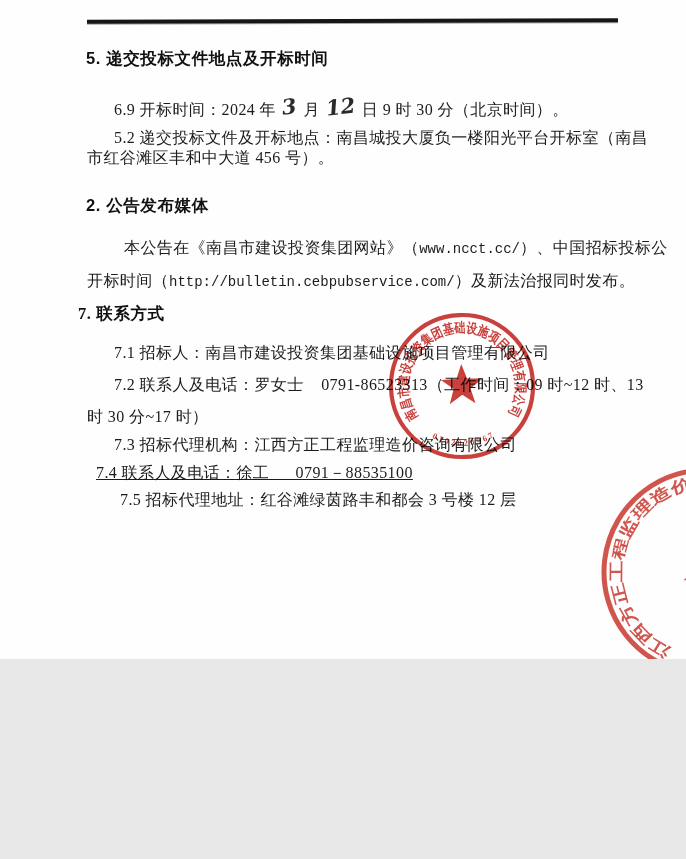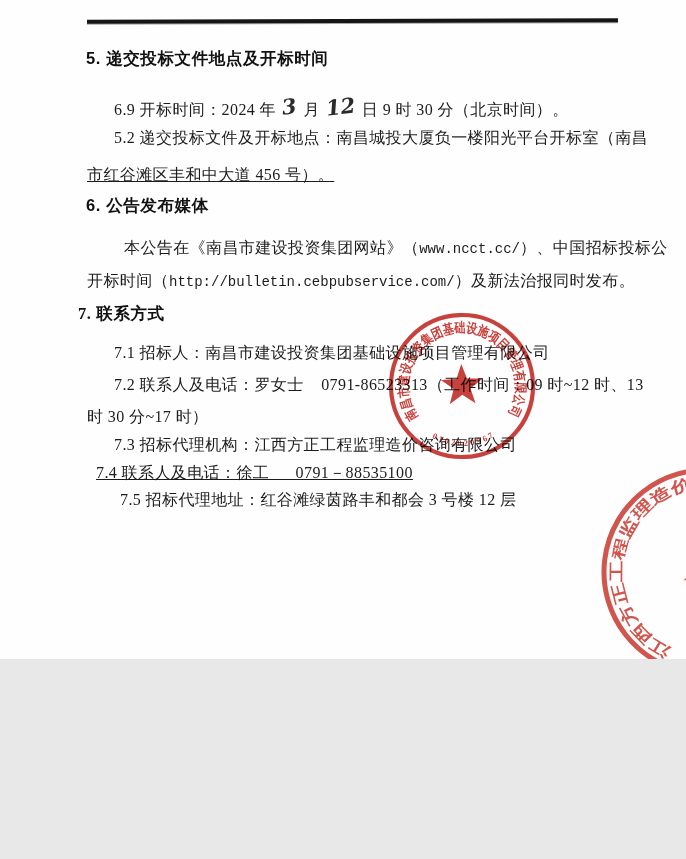--- a/index.html
+++ b/index.html
@@ -51,23 +51,23 @@
 </head>
 <body>
 
 <div class="page">
 
   <div class="rule"></div>
 
   <div class="h" style="left:86px;top:48px;">5. 递交投标文件地点及开标时间</div>
   <div class="line" style="left:114px;top:95px;"><span>6.9 开标时间：2024 年 </span><span class="hand">3</span><span> 月 </span><span class="hand">12</span><span> 日 9 时 30 分（北京时间）。</span></div>
   <div class="line" style="left:114px;top:128px;">5.2 递交投标文件及开标地点：南昌城投大厦负一楼阳光平台开标室（南昌</div>
-  <div class="line" style="left:87px;top:165px;text-decoration:underline;">市红谷滩区丰和中大道 456 号）。</div>
+  <div class="line" style="left:87px;top:148px;">市红谷滩区丰和中大道 456 号）。</div>
 
-  <div class="h" style="left:86px;top:195px;">6. 公告发布媒体</div>
+  <div class="h" style="left:86px;top:195px;">2. 公告发布媒体</div>
   <div class="line" style="left:118px;top:238px;margin-left:6px;"><span>本公告在《南昌市建设投资集团网站》（</span><span class="mono">www.ncct.cc/</span><span>）、中国招标投标公</span></div>
   <div class="line" style="left:87px;top:271px;"><span>开标时间（</span><span class="mono">http://bulletin.cebpubservice.com/</span><span>）及新法治报同时发布。</span></div>
 
   <div class="h" style="left:78px;top:303px;font-family:Liberation Serif, serif;">7. 联系方式</div>
   <div class="line" style="left:114px;top:343px;">7.1 招标人：南昌市建设投资集团基础设施项目管理有限公司</div>
   <div class="line" style="left:114px;top:375px;">7.2 联系人及电话：罗女士    0791-86523313（工作时间：09 时~12 时、13</div>
   <div class="line" style="left:87px;top:407px;">时 30 分~17 时）</div>
   <div class="line" style="left:114px;top:435px;text-align:right;">7.3 招标代理机构：江西方正工程监理造价咨询有限公司</div>
   <div class="line" style="left:96px;top:463px;text-decoration:underline;">7.4 联系人及电话：徐工      0791－88535100</div>
   <div class="line" style="left:120px;top:490px;">7.5 招标代理地址：红谷滩绿茵路丰和都会 3 号楼 12 层</div>

